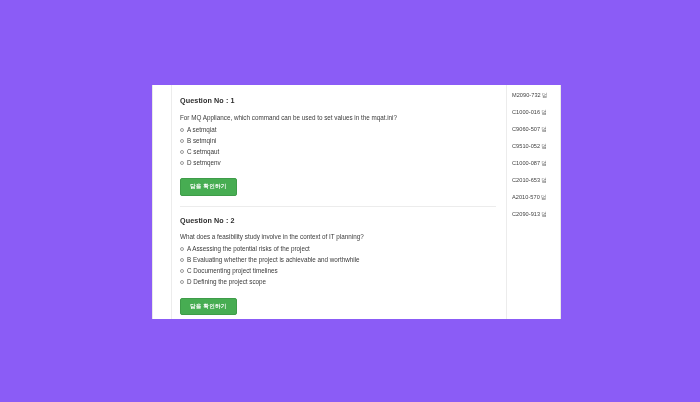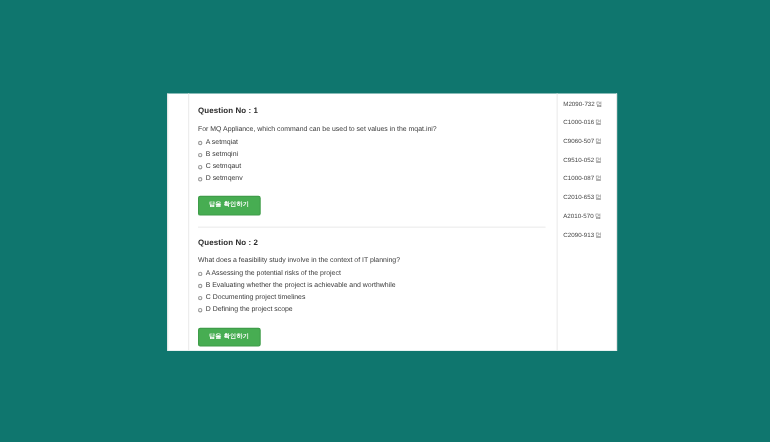--- a/index.html
+++ b/index.html
@@ -9,21 +9,21 @@
     height: 402px;
     background: #ffffff;
     font-family: "Liberation Sans", sans-serif;
     overflow: hidden;
   }
 
   .page {
     position: absolute;
     left: 0; top: 0;
     width: 700px; height: 402px;
-    background: #0f766e;
+    background: #8b5cf6;
   }
 
   
   .container {
     position: absolute;
     left: 152px;
     top: 85px;
     width: 409px;
     height: 234px;
     background: #ffffff;

